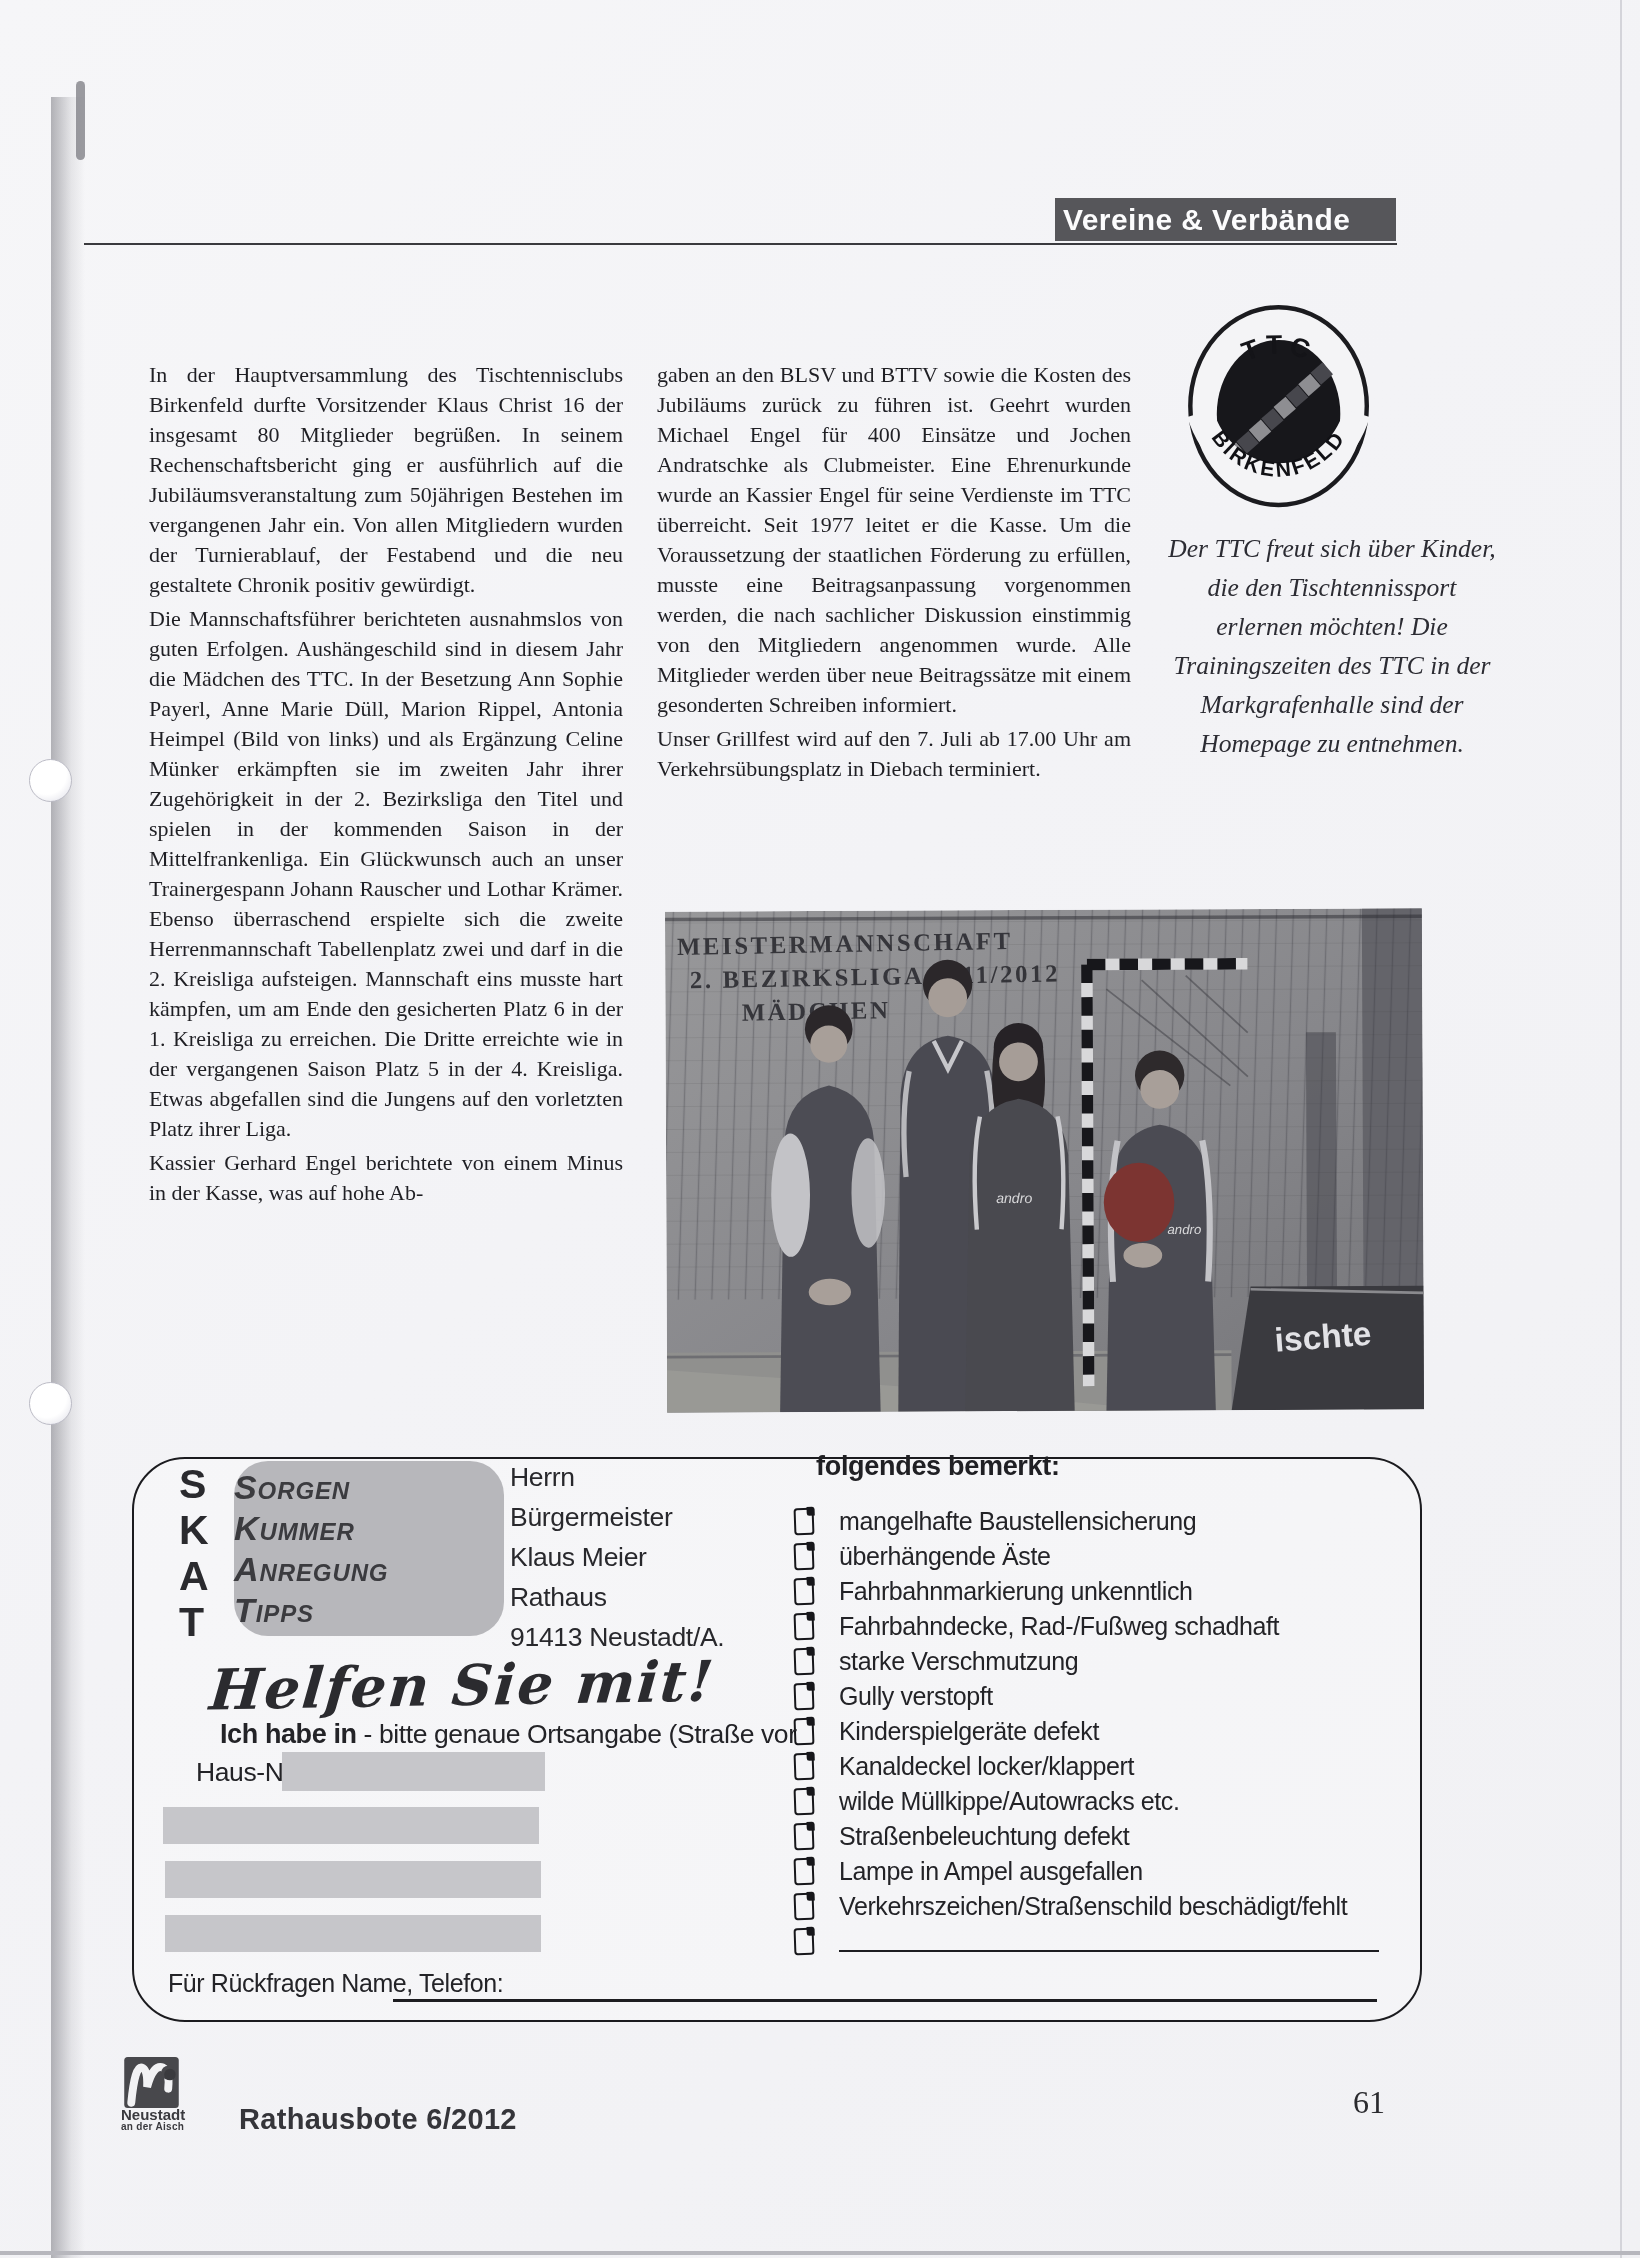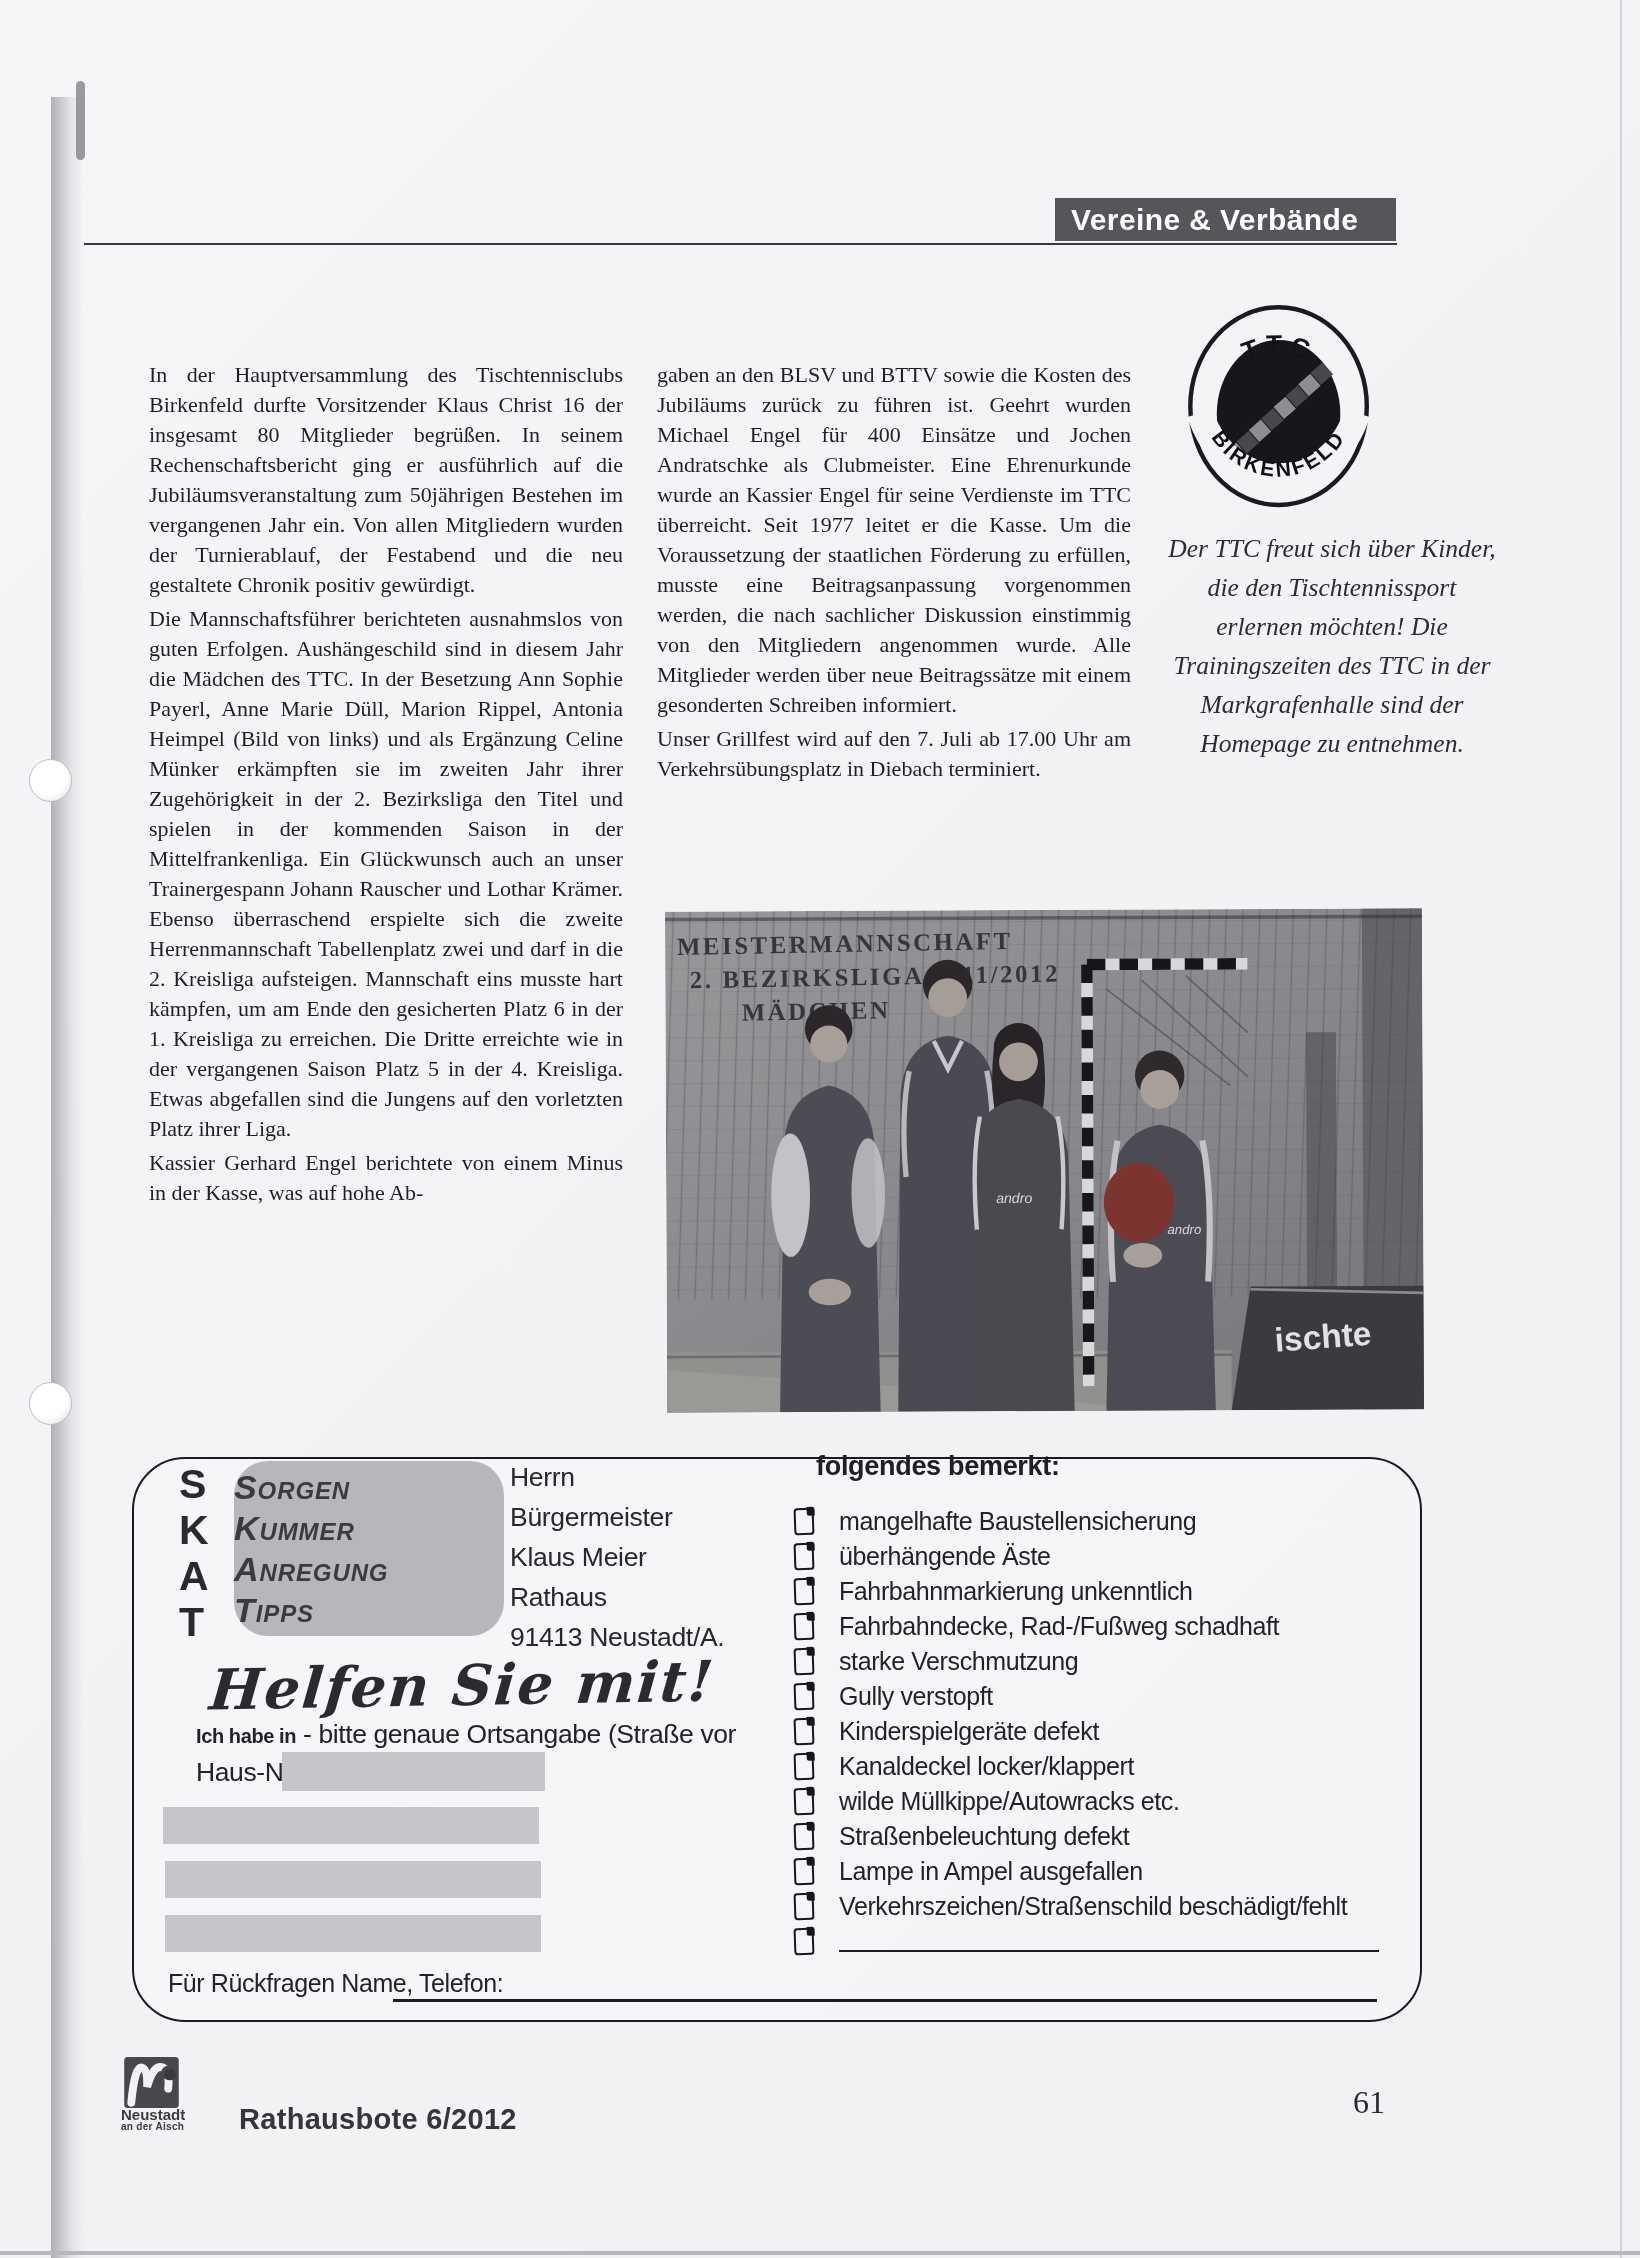--- a/index.html
+++ b/index.html
@@ -11,21 +11,21 @@
         background:linear-gradient(to right,rgba(108,108,116,0.50),rgba(108,108,116,0.12) 60%,rgba(108,108,116,0));}
   .scan-streak{position:absolute;left:76px;top:81px;width:8.8px;height:79px;background:#7b7b81;border-radius:4.4px;opacity:.75;}
   .scan-right{position:absolute;left:1620px;top:0;width:1.8px;height:2258px;background:#d4d4da;}
   .scan-bottom{position:absolute;left:0;top:2251px;width:1641px;height:3.5px;background:#b7b7bd;}
   .hole{position:absolute;width:41px;height:41px;border-radius:50%;border:1.8px solid #bcbcc6;
         background:radial-gradient(circle at 40% 35%,#ffffff 55%,#ededf2 78%,#d0d0d9 100%);}
   .hole.h1{left:29px;top:759px;} .hole.h2{left:29px;top:1382px;}
 
   
   .badge{position:absolute;left:1055px;top:198px;width:341px;height:43px;background:#56565a;
-        color:#fcfcfd;font-weight:bold;font-size:30px;line-height:43px;padding-left:16px;box-sizing:border-box;letter-spacing:0.4px;}
+        color:#fcfcfd;font-weight:bold;font-size:30px;line-height:43px;padding-left:8px;box-sizing:border-box;letter-spacing:0.4px;}
   .header-rule{position:absolute;left:84px;top:243px;width:1313px;height:1.8px;background:#3a3a3e;}
 
   .title{position:absolute;left:145px;top:284px;width:1059px;margin:0;
         font-family:"Liberation Serif",serif;font-size:35px;font-weight:700;letter-spacing:-0.3px;color:#26262b;}
 
   .col{position:absolute;font-family:"Liberation Serif",serif;font-size:22px;line-height:30px;
         color:#1f1f24;text-align:justify;}
   .col p{margin:4px;hyphens:auto;}
   .col1{left:145px;top:356px;width:482px;}
   .col2{left:653px;top:356px;width:482px;}
@@ -54,21 +54,21 @@
   .cbx{flex:0 0 auto;width:16px;height:23px;border:2.6px solid #17171b;border-radius:3.5px;background:#f5f5f7;
         position:relative;transform:rotate(-2deg);margin-right:25px;}
   .cbx::after{content:"";position:absolute;top:-2.6px;right:-2.6px;width:8px;height:8.8px;background:#17171b;border-radius:0 2.6px 0 2.6px;}
   .chk-label{font-size:25px;color:#232327;letter-spacing:-0.4px;white-space:nowrap;}
   .fill-line{display:inline-block;width:540px;height:19.4px;border-bottom:2.6px solid #1d1d21;}
 
   .script-heading{position:absolute;left:210px;top:1652px;
         font-family:"DejaVu Serif",serif;font-style:italic;font-weight:bold;font-size:56px;color:#2b2b2f;
         letter-spacing:1.8px;transform:rotate(-1deg) skewX(-6deg);white-space:nowrap;}
   .intro-line1{position:absolute;left:196px;top:1719px;font-size:26.5px;color:#232327;letter-spacing:-0.4px;white-space:nowrap;}
-  .intro-line1 b{font-size:20px;}
+  .intro-line1 b{font-size:27px;margin-left:24px;}
   .intro-line2{position:absolute;left:196px;top:1757px;font-size:26.5px;color:#232327;letter-spacing:-0.4px;}
   .bar{position:absolute;background:#c6c6ca;}
   .bar1{left:282px;top:1752px;width:263px;height:39px;}
   .bar2{left:163px;top:1807px;width:376px;height:37px;}
   .bar3{left:165px;top:1861px;width:376px;height:37px;}
   .bar4{left:165px;top:1915px;width:376px;height:37px;}
   .callback{position:absolute;left:168px;top:1969px;font-size:25px;color:#232327;letter-spacing:-0.4px;}
   .callback-line{position:absolute;left:393px;top:1999px;width:984px;height:2.6px;background:#1d1d21;}
 
   

